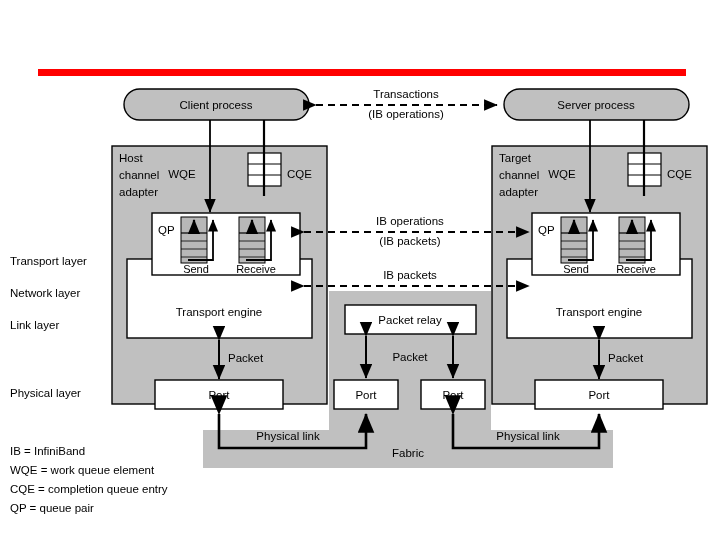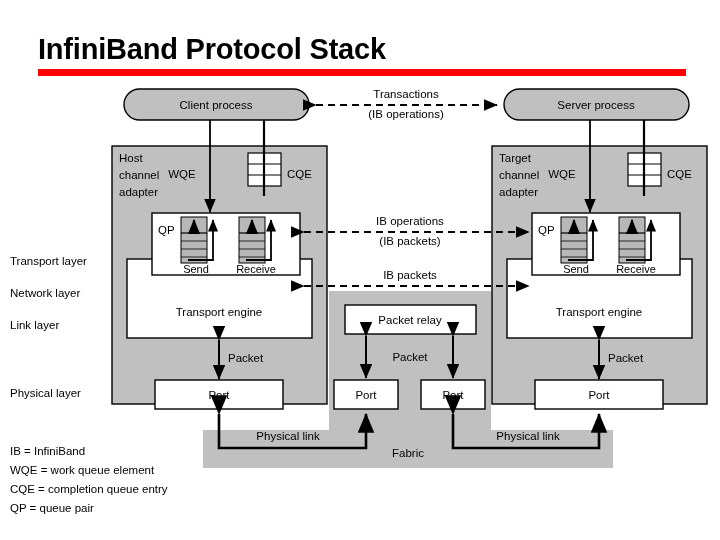--- a/index.html
+++ b/index.html
@@ -22,21 +22,20 @@
   .lbl{font-size:11.5px;}
   .lbl-sm{font-size:11px;}
   .legend{font-size:11.5px;}
   .layer{font-size:11.5px;}
 </style>
 </head>
 <body>
 
 <div id="slide">
 
-  <div id="title">InfiniBand Protocol Stack</div>
   <div id="rule"></div>
 
   <div id="diagram">
   <svg width="720" height="456" viewBox="0 0 720 456" xmlns="http://www.w3.org/2000/svg">
     <defs>
       <marker id="ah" markerWidth="9" markerHeight="9" refX="7.2" refY="3.2" orient="auto" markerUnits="strokeWidth">
         <path d="M0,0 L7.6,3.2 L0,6.4 z" fill="#000"></path>
       </marker>
       <marker id="ahs" markerWidth="8" markerHeight="8" refX="6.4" refY="2.8" orient="auto" markerUnits="strokeWidth">
         <path d="M0,0 L6.8,2.8 L0,5.6 z" fill="#000"></path>

